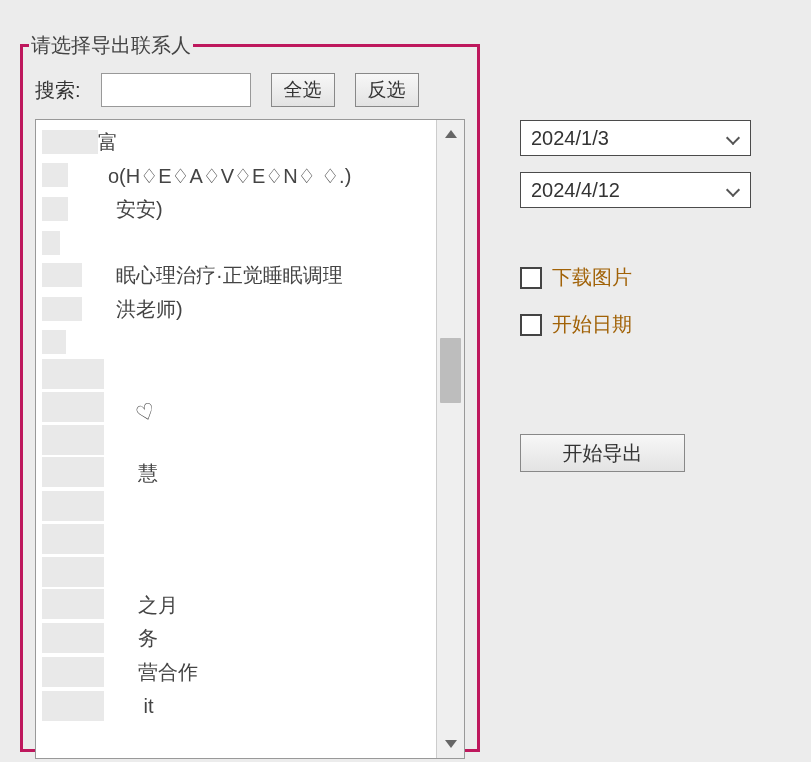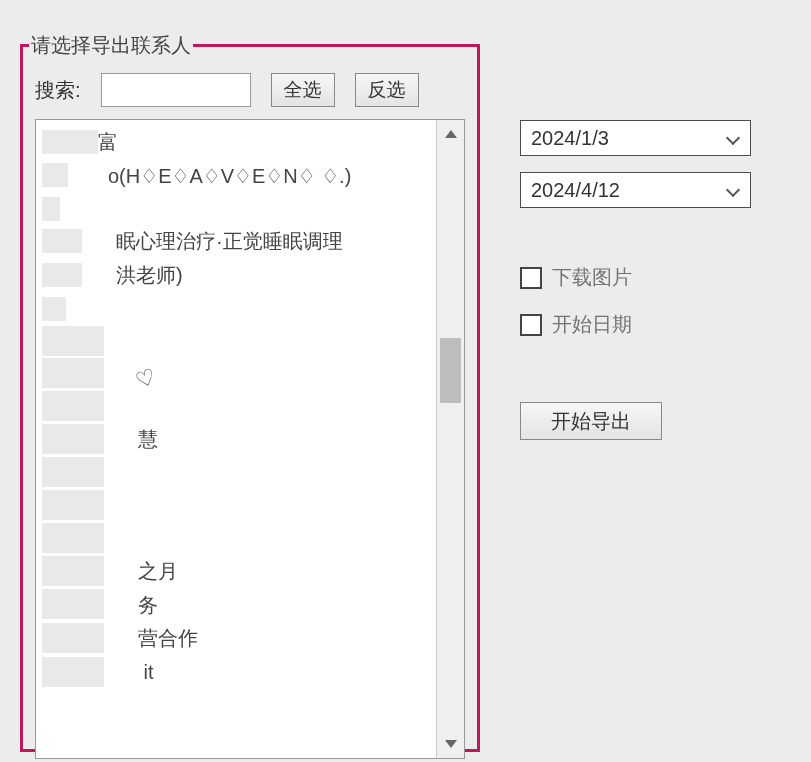--- a/index.html
+++ b/index.html
@@ -179,24 +179,24 @@
       gap: 10px;
       margin-top: 12px;
     }
     .checkbox-row:first-of-type { margin-top: 32px; }
     .checkbox {
       width: 22px; height: 22px;
       border: 2px solid #444;
       background: #fff;
       cursor: pointer;
     }
-    .checkbox-label { font-size: 20px; color: #737373; font-family: Liberation Mono, monospace; }
+    .checkbox-label { font-size: 20px; color: #a16207; font-family: Liberation Mono, monospace; }
     .export-btn {
-      margin-top: 56px;
-      width: 142px;
+      margin-top: 88px;
+      width: 165px;
       height: 38px;
       font-size: 20px;
     }
   </style>
 </head>
 <body>
 
 <div class="container">
   <div class="left-panel">
     <fieldset class="contacts-fieldset">
@@ -204,20 +204,21 @@
       <div class="search-row">
         <span class="search-label">搜索:</span>
         <input class="search-input" type="text" value="" style="">
         <button class="button">全选</button>
         <button class="button">反选</button>
       </div>
       <div class="list-wrap">
         <div class="list-content" id="list-content">
             <div class="list-item"><span class="redacted" style="width: 56px; height: 24px;"></span><span class="text">富</span></div>
             <div class="list-item"><span class="redacted" style="width: 26px; height: 24px;"></span><span class="redacted" style="width: 40px; height: 24px; background: transparent;"></span><span class="text underline">o(H♢E♢A♢V♢E♢N♢ ♢.)</span></div>
+            <div class="list-item"><span class="redacted" style="width: 26px; height: 24px;"></span><span class="redacted" style="width: 48px; height: 24px; background: transparent;"></span><span class="text">安安)</span></div>
             <div class="list-item"><span class="redacted" style="width: 18px; height: 24px;"></span></div>
             <div class="list-item"><span class="redacted" style="width: 40px; height: 24px;"></span><span class="redacted" style="width: 34px; height: 24px; background: transparent;"></span><span class="text">眠心理治疗·正觉睡眠调理</span></div>
             <div class="list-item"><span class="redacted" style="width: 40px; height: 24px;"></span><span class="redacted" style="width: 34px; height: 24px; background: transparent;"></span><span class="text">洪老师)</span></div>
             <div class="list-item"><span class="redacted" style="width: 24px; height: 24px;"></span></div>
             <div class="list-item"><span class="redacted" style="width: 62px; height: 30px;"></span></div>
             <div class="list-item"><span class="redacted" style="width: 62px; height: 30px;"></span><span class="redacted" style="width: 32px; height: 30px; background: transparent;"></span><span class="heart"></span></div>
             <div class="list-item"><span class="redacted" style="width: 62px; height: 30px;"></span></div>
             <div class="list-item"><span class="redacted" style="width: 62px; height: 30px;"></span><span class="redacted" style="width: 34px; height: 30px; background: transparent;"></span><span class="text">慧</span></div>
             <div class="list-item"><span class="redacted" style="width: 62px; height: 30px;"></span></div>
             <div class="list-item"><span class="redacted" style="width: 62px; height: 30px;"></span></div>

